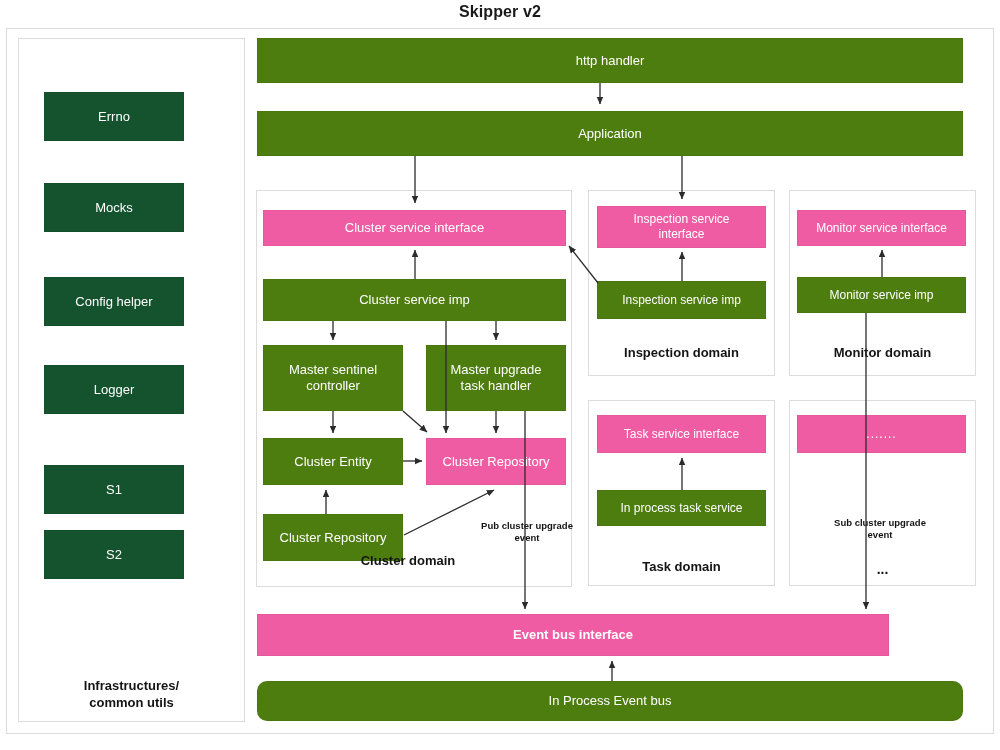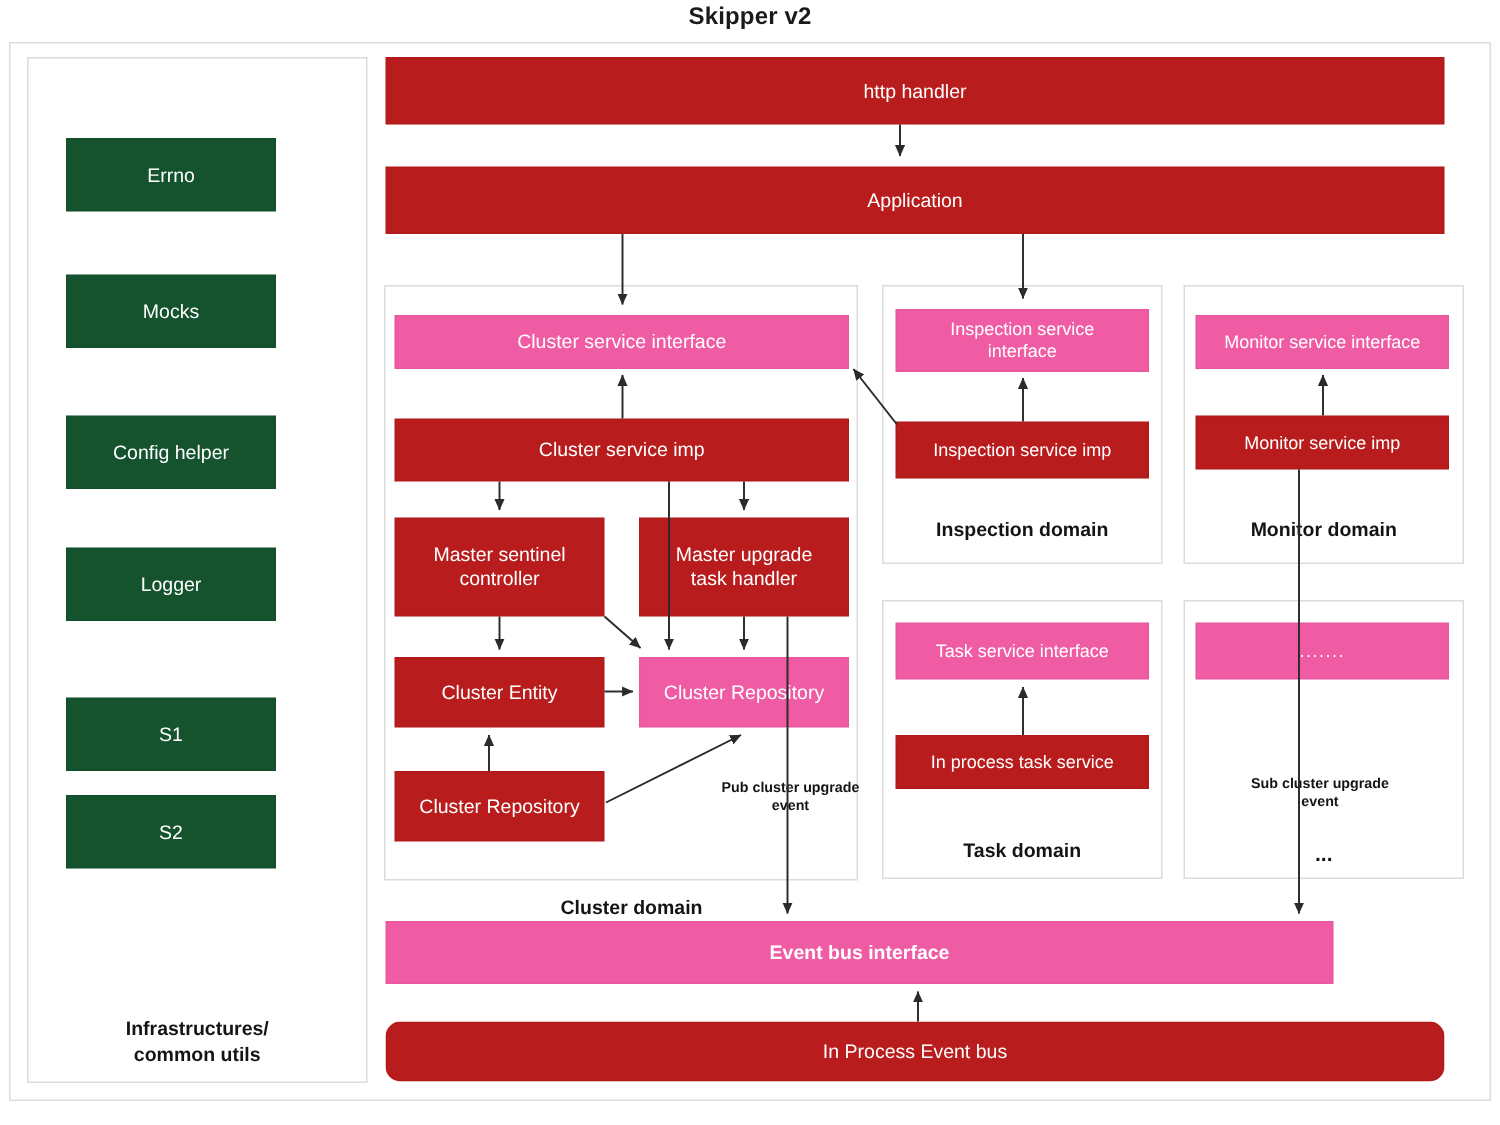--- a/index.html
+++ b/index.html
@@ -48,21 +48,21 @@
     display: flex;
     align-items: center;
     justify-content: center;
     text-align: center;
     color: #ffffff;
     font-size: 13px;
     line-height: 16px;
     padding: 2px 4px;
     border: 1px solid rgba(0,0,0,0.04);
   }
-  .node.blue  { background: #b91c1c; }
+  .node.blue  { background: #4d7c0f; }
   .node.pink  { background: #f05ca4; }
   .node.green { background: #14532d; text-align: right; }
   .node.small { font-size: 12px; line-height: 15px; }
   
   .domain-label {
     position: absolute;
     text-align: center;
     font-size: 13px;
     font-weight: bold;
     color: #141414;
@@ -132,21 +132,21 @@
 
   <div class="node blue" style="left:263px; top:438px; width:140px; height:47px;">Cluster Entity</div>
 
   <div class="node pink" style="left:426px; top:438px; width:140px; height:47px;">Cluster Repository</div>
 
   <div class="node blue" style="left:263px; top:514px; width:140px; height:47px;">Cluster Repository</div>
 
   <div class="edge-label" style="left:468px; top:520px; width:118px; white-space:pre-line;">Pub cluster upgrade
 event</div>
 
-  <div class="domain-label" style="left:256px; top:596px; width:304px;padding-left:13px;">Cluster domain</div>
+  <div class="domain-label" style="left:256px; top:552px; width:304px;">Cluster domain</div>
 
   <div class="panel" style="left:588px; top:190px; width:187px; height:186px;"></div>
 
   <div class="node pink small" style="left:597px; top:206px; width:169px; height:42px; white-space:pre-line;">Inspection service
 interface</div>
 
   <div class="node blue small" style="left:597px; top:281px; width:169px; height:38px;">Inspection service imp</div>
 
   <div class="domain-label" style="left:588px; top:344px; width:187px;">Inspection domain</div>
 

